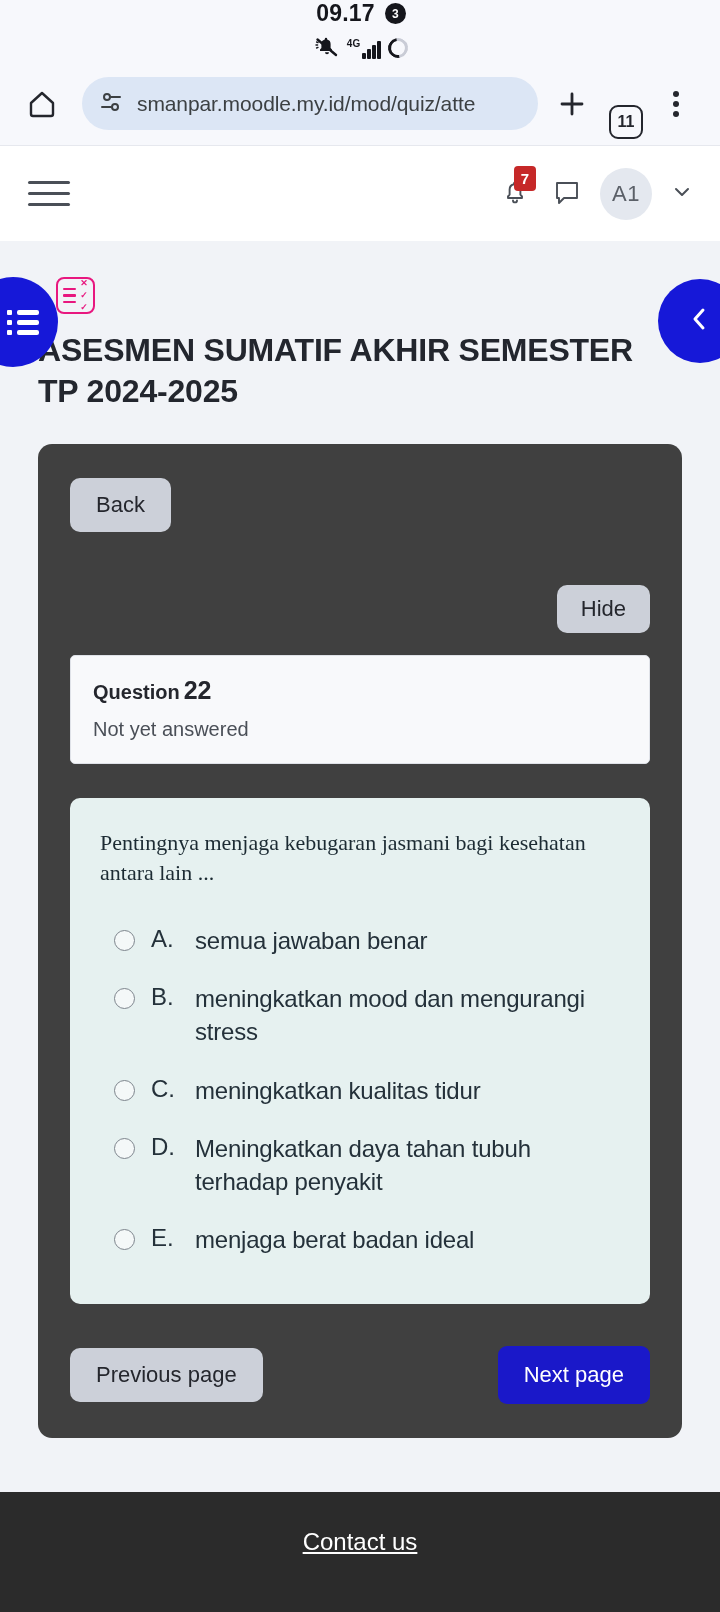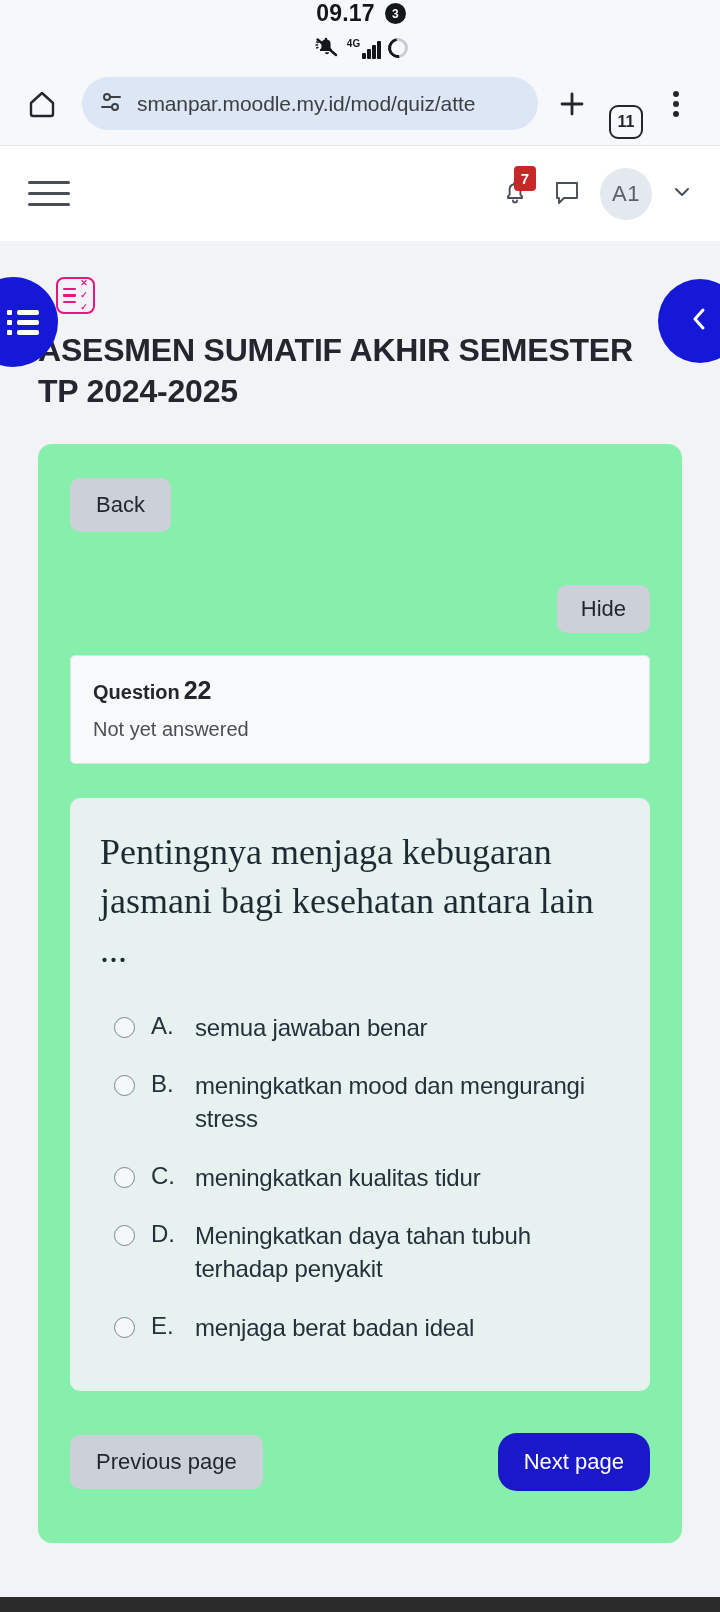--- a/index.html
+++ b/index.html
@@ -245,45 +245,45 @@
     font-size: 32px;
     font-weight: 700;
     color: #23262e;
     line-height: 1.28;
     padding: 16px 50px 0 38px;
     letter-spacing: -0.2px;
   }
 
   
   .quiz-card {
-    background: #86efac;
+    background: #404040;
     border-radius: 14px;
     margin: 32px 38px 0 38px;
-    padding: 34px 32px 52px 32px;
+    padding: 34px 32px 34px 32px;
   }
 
   .btn {
     border: none;
     font-family: "Liberation Sans", sans-serif;
     cursor: pointer;
     display: inline-flex;
     align-items: center;
     justify-content: center;
   }
   .btn-secondary {
     background: #ccd0d9;
     color: #24262d;
     border-radius: 10px;
     font-size: 22px;
     padding: 14px 26px;
   }
   .btn-primary {
     background: #1a18c9;
     color: #ffffff;
-    border-radius: 19px;
+    border-radius: 9px;
     font-size: 22px;
     padding: 16px 26px;
   }
 
   .timer-row {
     display: flex;
     justify-content: flex-end;
     align-items: stretch;
     margin-top: 44px;
     gap: 0;
@@ -329,21 +329,21 @@
   }
 
   .question-panel {
     background: #e6f1f0;
     border-radius: 10px;
     margin-top: 34px;
     padding: 30px 28px 34px 28px;
   }
   .question-text {
     font-family: "Liberation Serif", serif;
-    font-size: 36px;
+    font-size: 22px;
     line-height: 1.36;
     color: #1c2b33;
     padding: 0 2px;
   }
   .answers { margin-top: 24px; padding-left: 16px; }
   .answer-row {
     display: flex;
     align-items: flex-start;
     gap: 0;
     padding: 13px 0;

